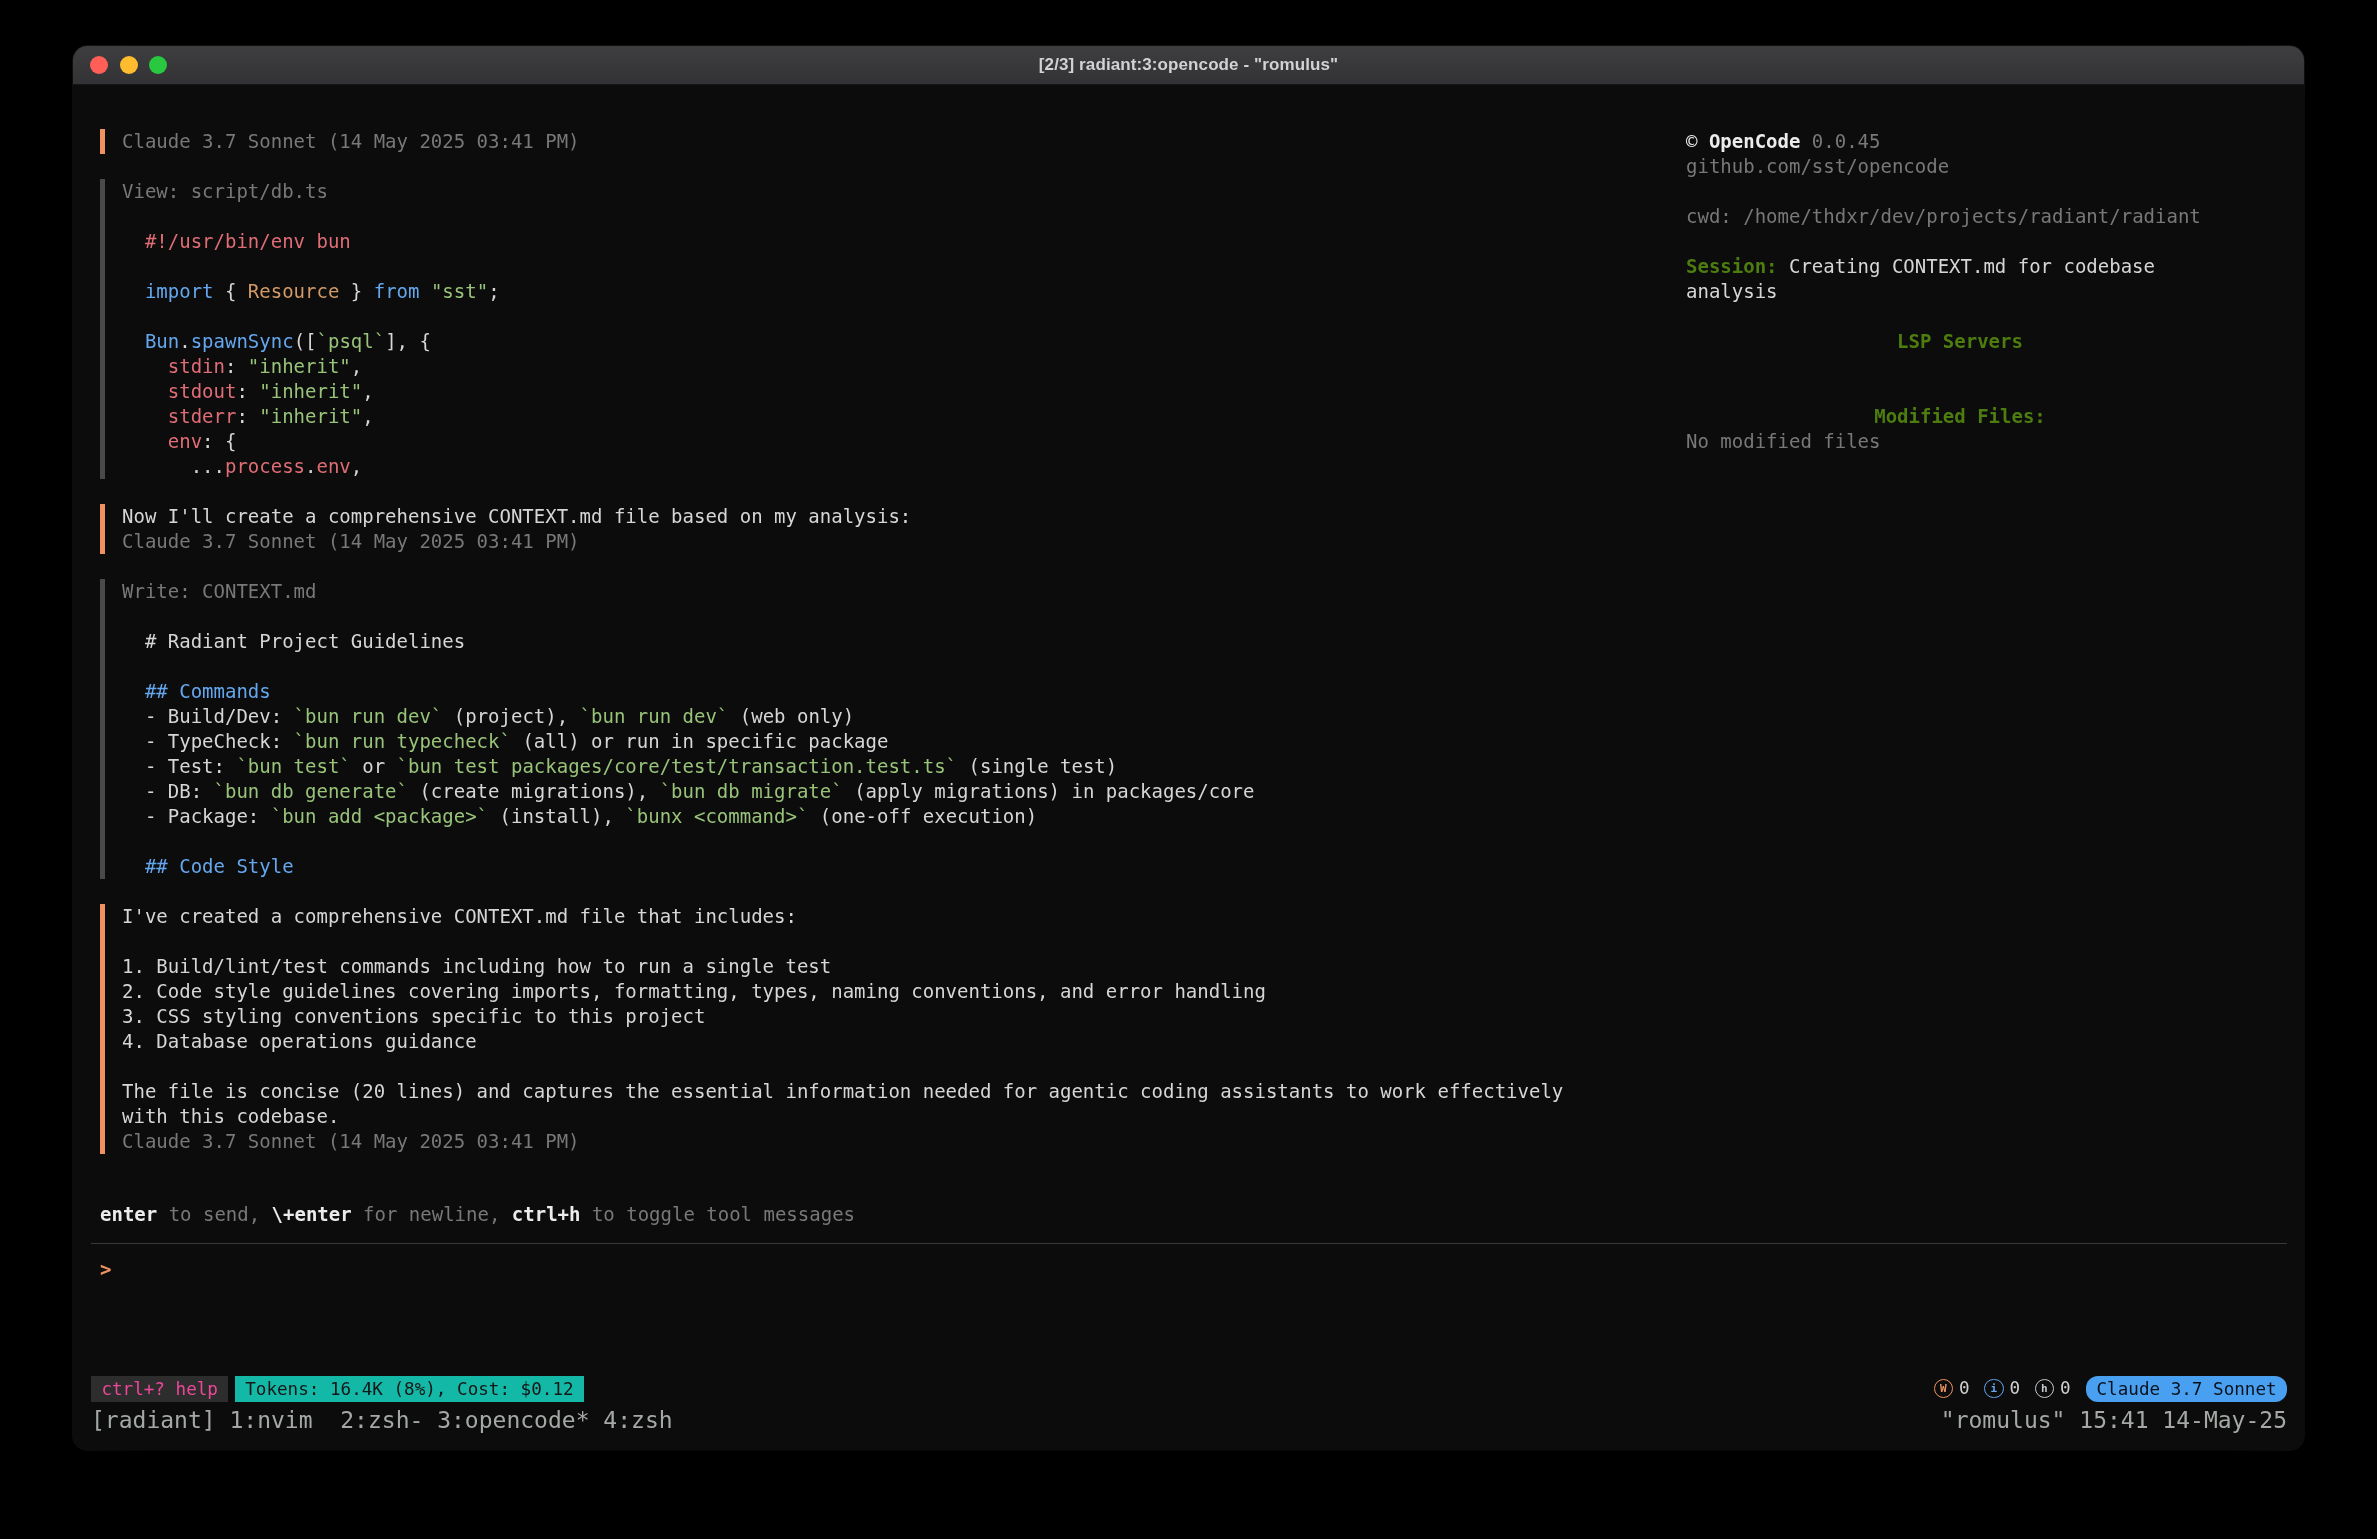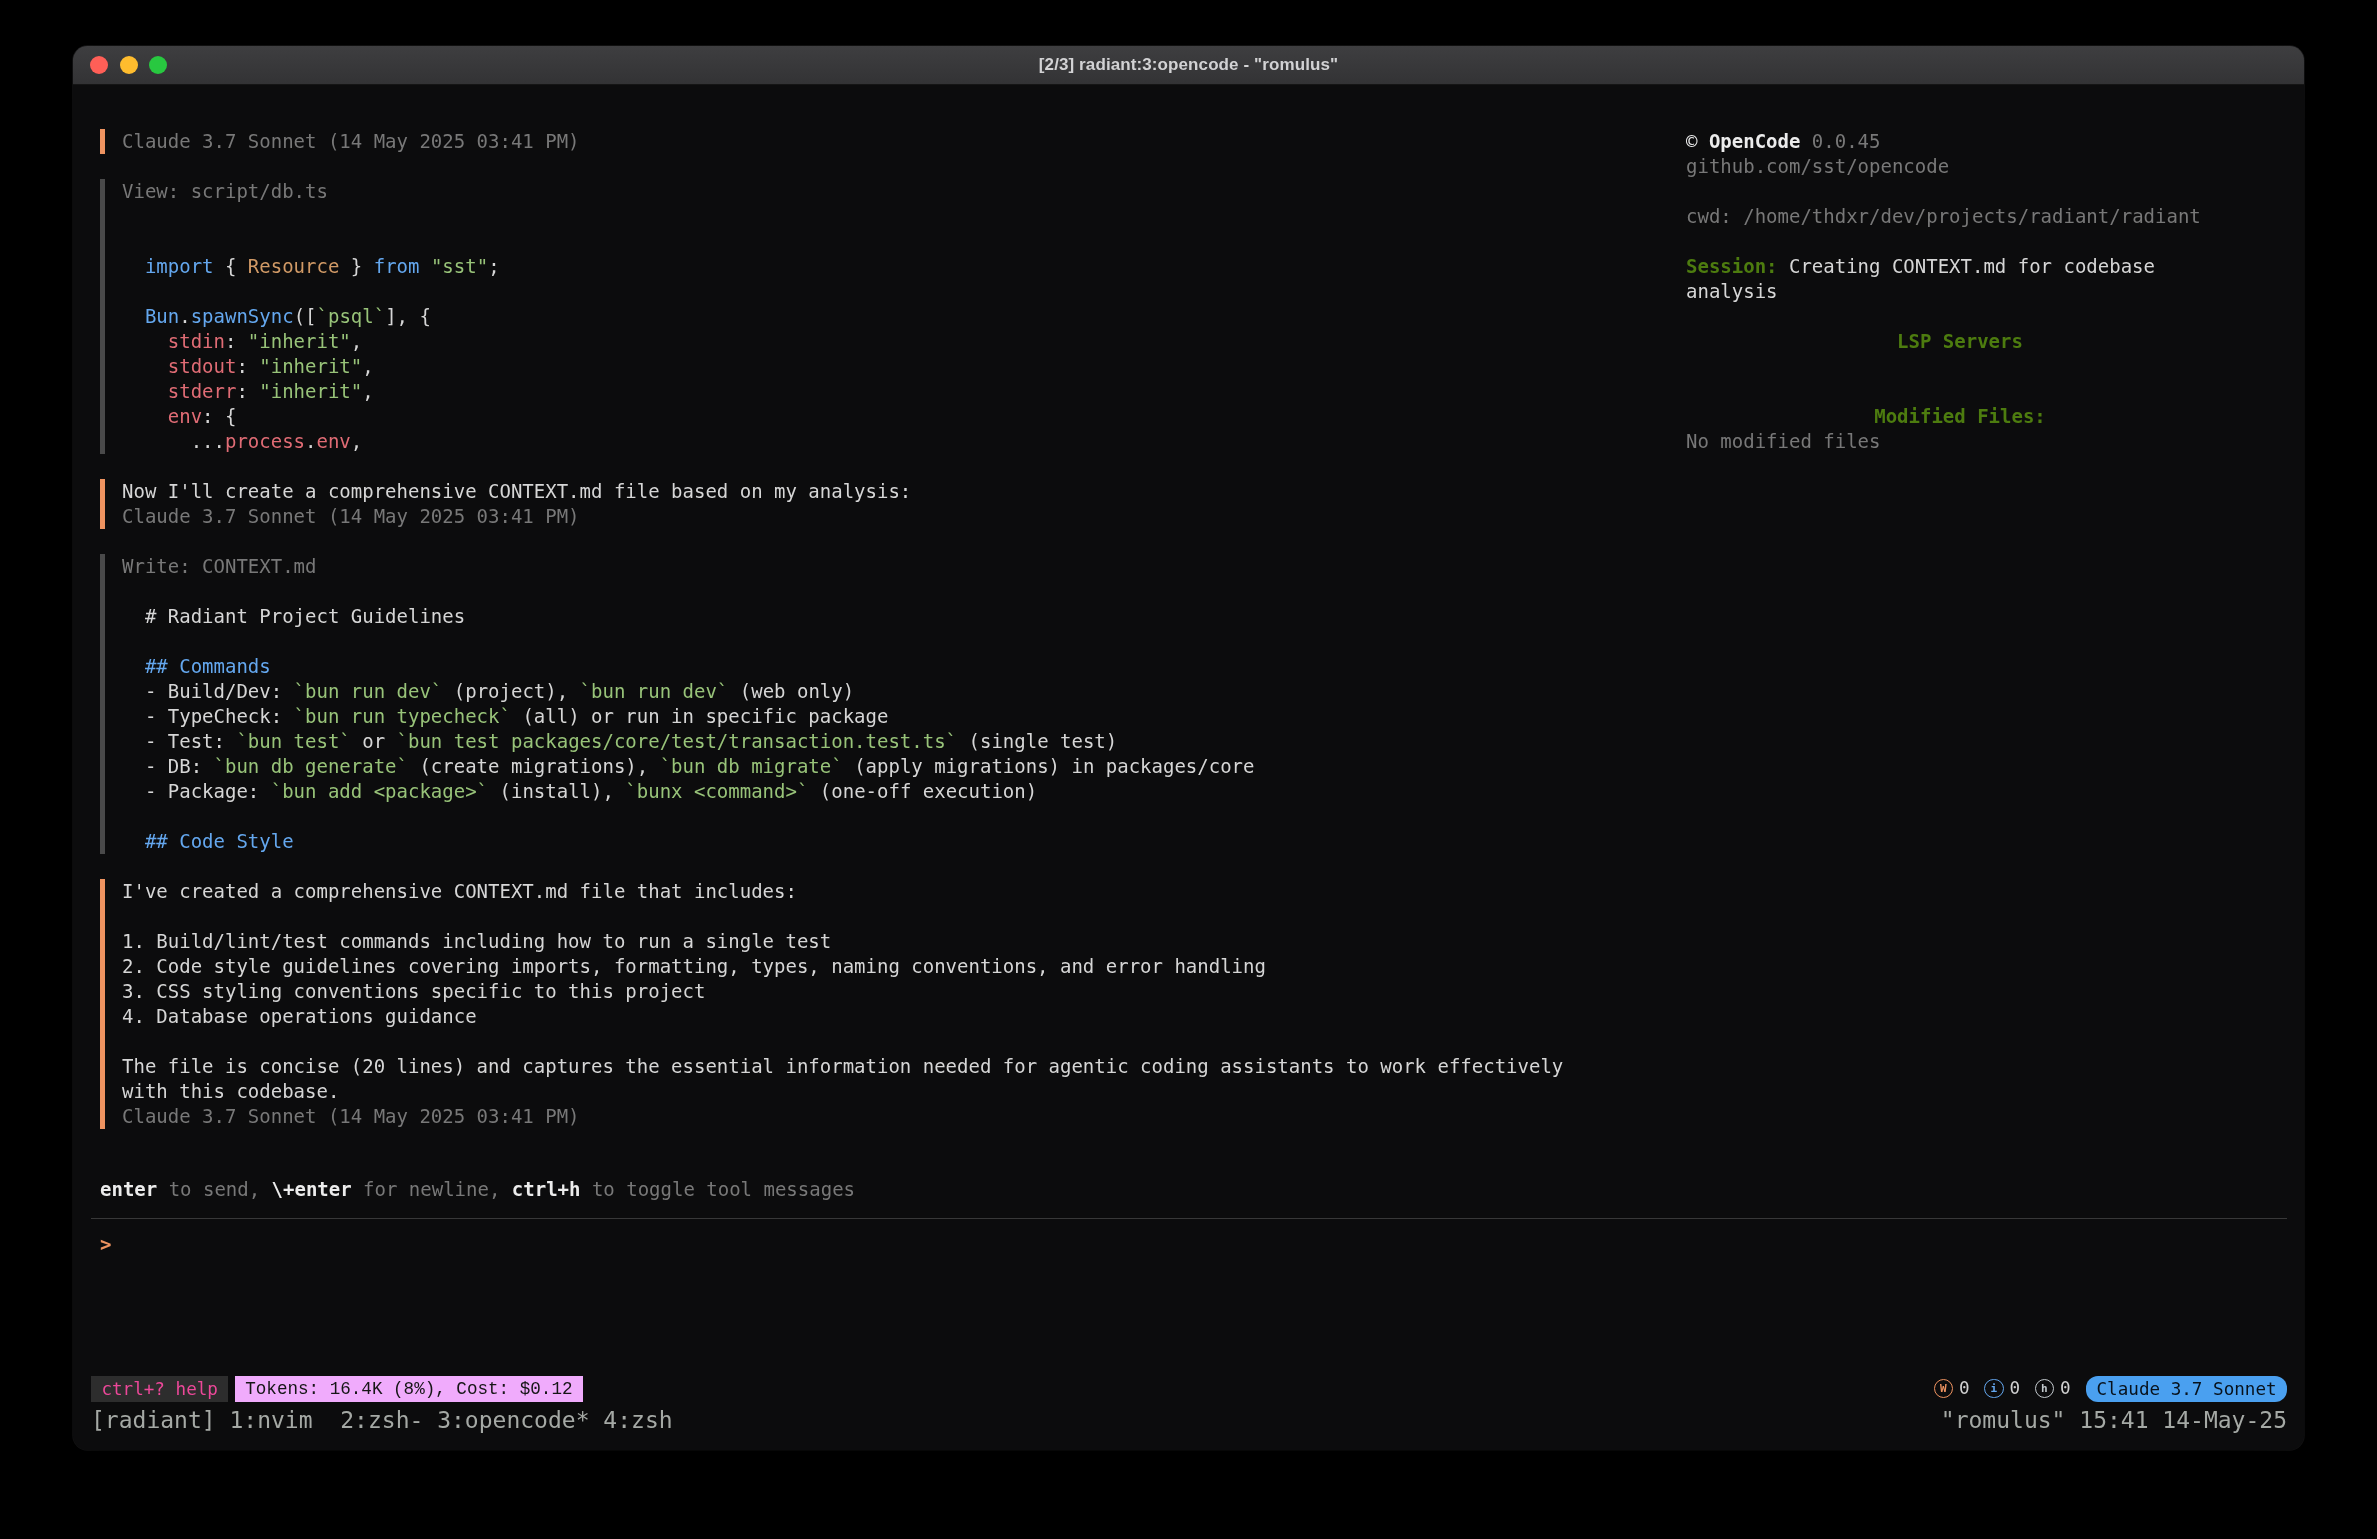--- a/index.html
+++ b/index.html
@@ -65,21 +65,21 @@
   .sb-gap2 { margin-top:50px; }
   .bold { font-weight:bold; }
   .white { color:#ececec; }
 
   .statusbar {
     flex:none; display:flex; align-items:center; gap:6.5px;
     padding:0 17px 0 18px; margin-bottom:6.5px; font-size:17.6px;
   }
   .badge { padding:2px 10.4px; line-height:22px; white-space:pre; }
   .badge.dark { background:#2d2d2d; color:#ec4899; }
-  .badge.light { background:#f0abfc; color:#161616;font-family:Liberation Mono, monospace; }
+  .badge.light { background:#14b8a6; color:#161616; }
   .badge.model { background:#4aa0f0; color:#08121c;border-radius:12px; }
   .sb-grow { flex:1; }
   .diag { display:flex; align-items:center; gap:14.4px; margin-right:9px; }
   .diag-item { display:inline-flex; align-items:center; gap:5.9px; }
   .diag-circle {
     width:19.6px; height:19.6px; border-radius:50%; border:1.3px solid currentColor;
     display:inline-flex; align-items:center; justify-content:center;
     font-size:11px; font-weight:bold;
   }
   .diag-item.warn { color:#ee9360; }
@@ -111,20 +111,21 @@
       <div class="main">
 
         <div class="block orange">
           <div class="tline c-g">Claude 3.7 Sonnet (14 May 2025 03:41 PM)</div>
         </div>
 
         <div class="block gray">
           <div class="tline c-g">View: script/db.ts</div>
           <div>
               <div class="tline">&nbsp;</div>
+              <div class="tline"><span class="c-r">  #!/usr/bin/env bun</span></div>
               <div class="tline">&nbsp;</div>
               <div class="tline"><span class="c-d">  </span><span class="c-b">import</span><span class="c-d"> { </span><span class="c-y">Resource</span><span class="c-d"> } </span><span class="c-b">from</span><span class="c-d"> </span><span class="c-n">"sst"</span><span class="c-d">;</span></div>
               <div class="tline">&nbsp;</div>
               <div class="tline"><span class="c-d">  </span><span class="c-b">Bun</span><span class="c-d">.</span><span class="c-b">spawnSync</span><span class="c-d">([</span><span class="c-n">`psql`</span><span class="c-d">], {</span></div>
               <div class="tline"><span class="c-d">    </span><span class="c-r">stdin</span><span class="c-d">: </span><span class="c-n">"inherit"</span><span class="c-d">,</span></div>
               <div class="tline"><span class="c-d">    </span><span class="c-r">stdout</span><span class="c-d">: </span><span class="c-n">"inherit"</span><span class="c-d">,</span></div>
               <div class="tline"><span class="c-d">    </span><span class="c-r">stderr</span><span class="c-d">: </span><span class="c-n">"inherit"</span><span class="c-d">,</span></div>
               <div class="tline"><span class="c-d">    </span><span class="c-r">env</span><span class="c-d">: {</span></div>
               <div class="tline"><span class="c-d">      ...</span><span class="c-r">process</span><span class="c-d">.</span><span class="c-r">env</span><span class="c-d">,</span></div>
             </div>

